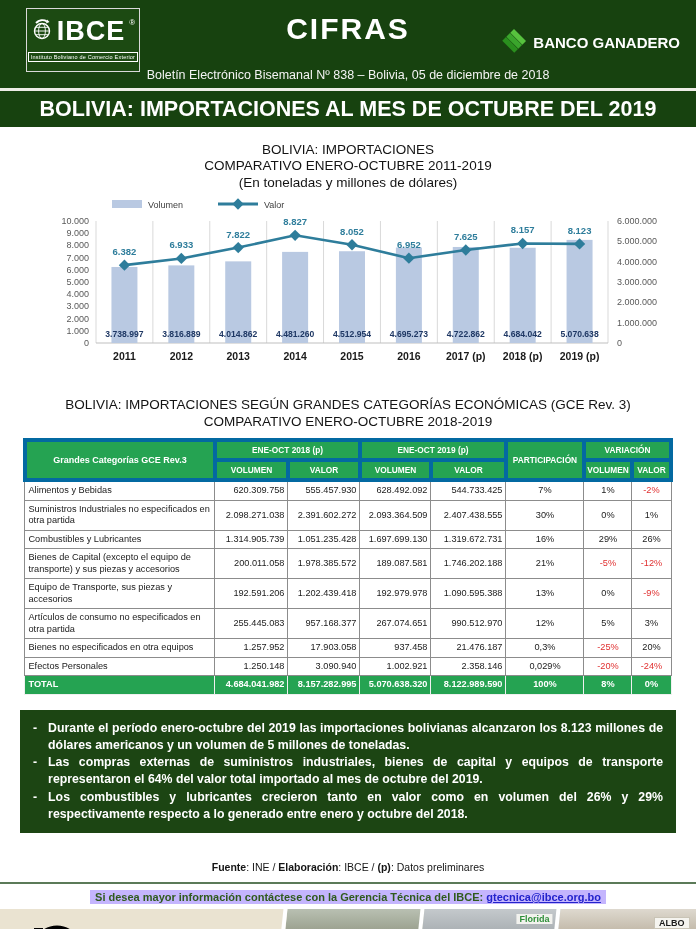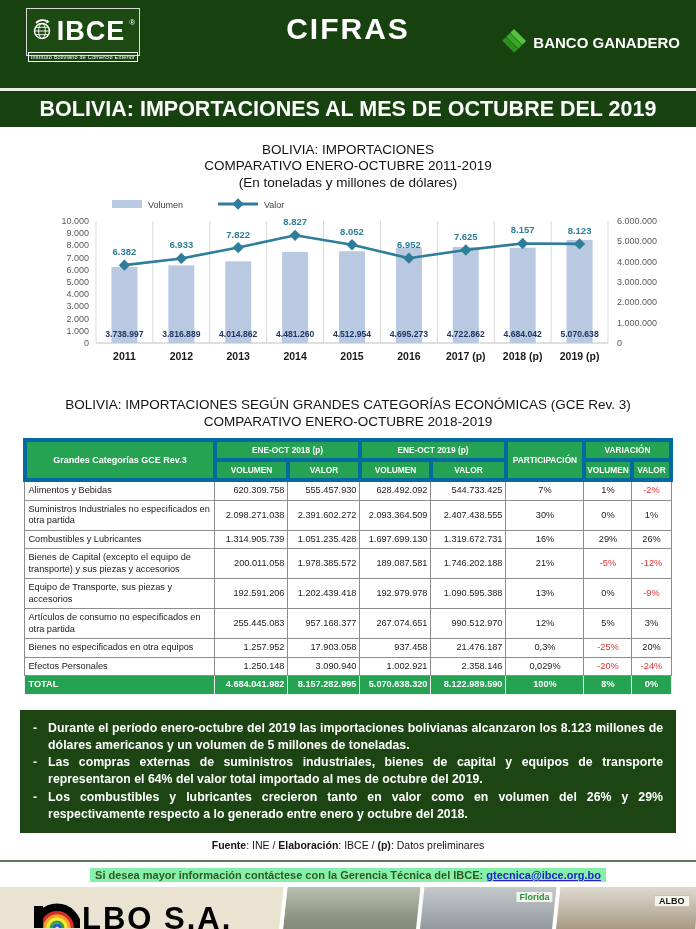--- a/index.html
+++ b/index.html
@@ -1,20 +1,20 @@
 <!DOCTYPE html>
 <html><head>
 <meta charset="utf-8">
 <style>
   html,body{margin:0;padding:0;}
   body{width:696px;height:929px;background:#fff;font-family:"Liberation Sans",sans-serif;overflow:hidden;}
 
   
   .header{position:relative;height:88px;background:#17420f;border-bottom:3px solid #edece6;}
-  .ibce-logo{position:absolute;left:26px;top:8px;width:114px;height:48px;background:#1c4a12;border:1px solid #d9d9d9;box-sizing:border-box;text-align:center;color:#fff;}
+  .ibce-logo{position:absolute;left:26px;top:8px;width:114px;height:64px;background:#1c4a12;border:1px solid #d9d9d9;box-sizing:border-box;text-align:center;color:#fff;}
   .ibce-main{display:flex;align-items:center;justify-content:center;gap:4px;margin-top:9px;}
   .ibce-text{font-size:27px;font-weight:bold;letter-spacing:1px;line-height:1;}
   .ibce-reg{font-size:8px;vertical-align:top;align-self:flex-start;}
   .ibce-sub{display:inline-block;margin-top:6px;font-size:5.5px;letter-spacing:.2px;border:1px solid #fff;padding:1px 2px;white-space:nowrap;}
   .cifras{position:absolute;left:0;right:0;top:12px;text-align:center;color:#fff;font-size:30px;font-weight:bold;letter-spacing:2px;}
   .bank{position:absolute;right:16px;top:28px;display:flex;align-items:center;gap:6px;color:#fff;font-weight:bold;font-size:15px;white-space:nowrap;}
   .bulletin{position:absolute;left:0;right:0;bottom:6px;text-align:center;color:#f4f4f4;font-size:12.5px;}
 
   
   .title-bar{background:#17420f;height:36px;line-height:36px;text-align:center;color:#fff;font-weight:bold;font-size:21.5px;border-bottom:3px solid #fff;}
@@ -38,23 +38,23 @@
   .data td.neg{color:#e03030;}
   .data tr.total td{background:#25a352;color:#fff;font-weight:bold;border-color:#f0f0f0;}
 
   
   .highlights{width:656px;margin:15px auto 0;background:#1c4513;color:#fff;padding:10px 13px;box-sizing:border-box;}
   .bullet{display:flex;gap:11px;font-weight:bold;font-size:12.3px;line-height:1.4;}
   .bullet .dash{flex:0 0 auto;}
   .bullet .btext{text-align:justify;}
 
   
-  .source{margin-top:6px;text-align:center;font-size:10.5px;color:#151515;}
+  .source{margin-top:28px;text-align:center;font-size:10.5px;color:#151515;}
   .contact{margin-top:9px;text-align:center;border-top:2px solid #5b7a58;padding-top:3px;}
-  .contact .hl{background:#86efac;font-size:11px;color:#2f5a1d;font-weight:bold;padding:1px 5px;}
+  .contact .hl{background:#c4b5fd;font-size:11px;color:#2f5a1d;font-weight:bold;padding:1px 5px;}
   .contact a{color:#2222cc;font-weight:bold;text-decoration:underline;}
 
   
   .banner{position:relative;width:696px;height:66px;margin-top:4px;background:#eae3d1;overflow:hidden;cursor:pointer;}
   .brand{position:absolute;left:34px;top:3px;}
   .brand-row{display:flex;align-items:flex-end;gap:2px;}
   .brand-rest{font-size:31px;font-weight:bold;color:#000;letter-spacing:2px;line-height:.85;}
   .photos{position:absolute;left:286px;right:0;top:0;height:66px;display:flex;}
   .photo{flex:1;border-left:4px solid #fff;transform:skewX(-6deg);margin-left:-6px;position:relative;overflow:hidden;}
   .photo.p1{background:linear-gradient(180deg,#b9c0b2 0%,#8f9582 45%,#6f7463 100%);}
@@ -95,20 +95,21 @@
         <g transform="rotate(45 13 13)">
           <rect x="4.5" y="4.5" width="17" height="5.2" fill="#57c23e"></rect>
           <rect x="4.5" y="10.2" width="17" height="5.2" fill="#3aa52c"></rect>
           <rect x="4.5" y="15.9" width="17" height="5.2" fill="#2a8f1e"></rect>
         </g>
       </svg>
     </span>
     <span>BANCO GANADERO</span>
   </div>
 
+  <div class="bulletin">Boletín Electrónico Bisemanal Nº 838 – Bolivia, 05 de diciembre de 2018</div>
 </div>
 
 <div class="title-bar">BOLIVIA: IMPORTACIONES AL MES DE OCTUBRE DEL 2019</div>
 
 <div class="sec-title chart-title">
   <div>BOLIVIA: IMPORTACIONES</div>
   <div>COMPARATIVO ENERO-OCTUBRE 2011-2019</div>
   <div>(En toneladas y millones de dólares)</div>
 </div>
 <div class="chart-wrap"><svg width="664" height="184" viewBox="0 0 664 184" xmlns="http://www.w3.org/2000/svg" font-family="Liberation Sans, sans-serif">

